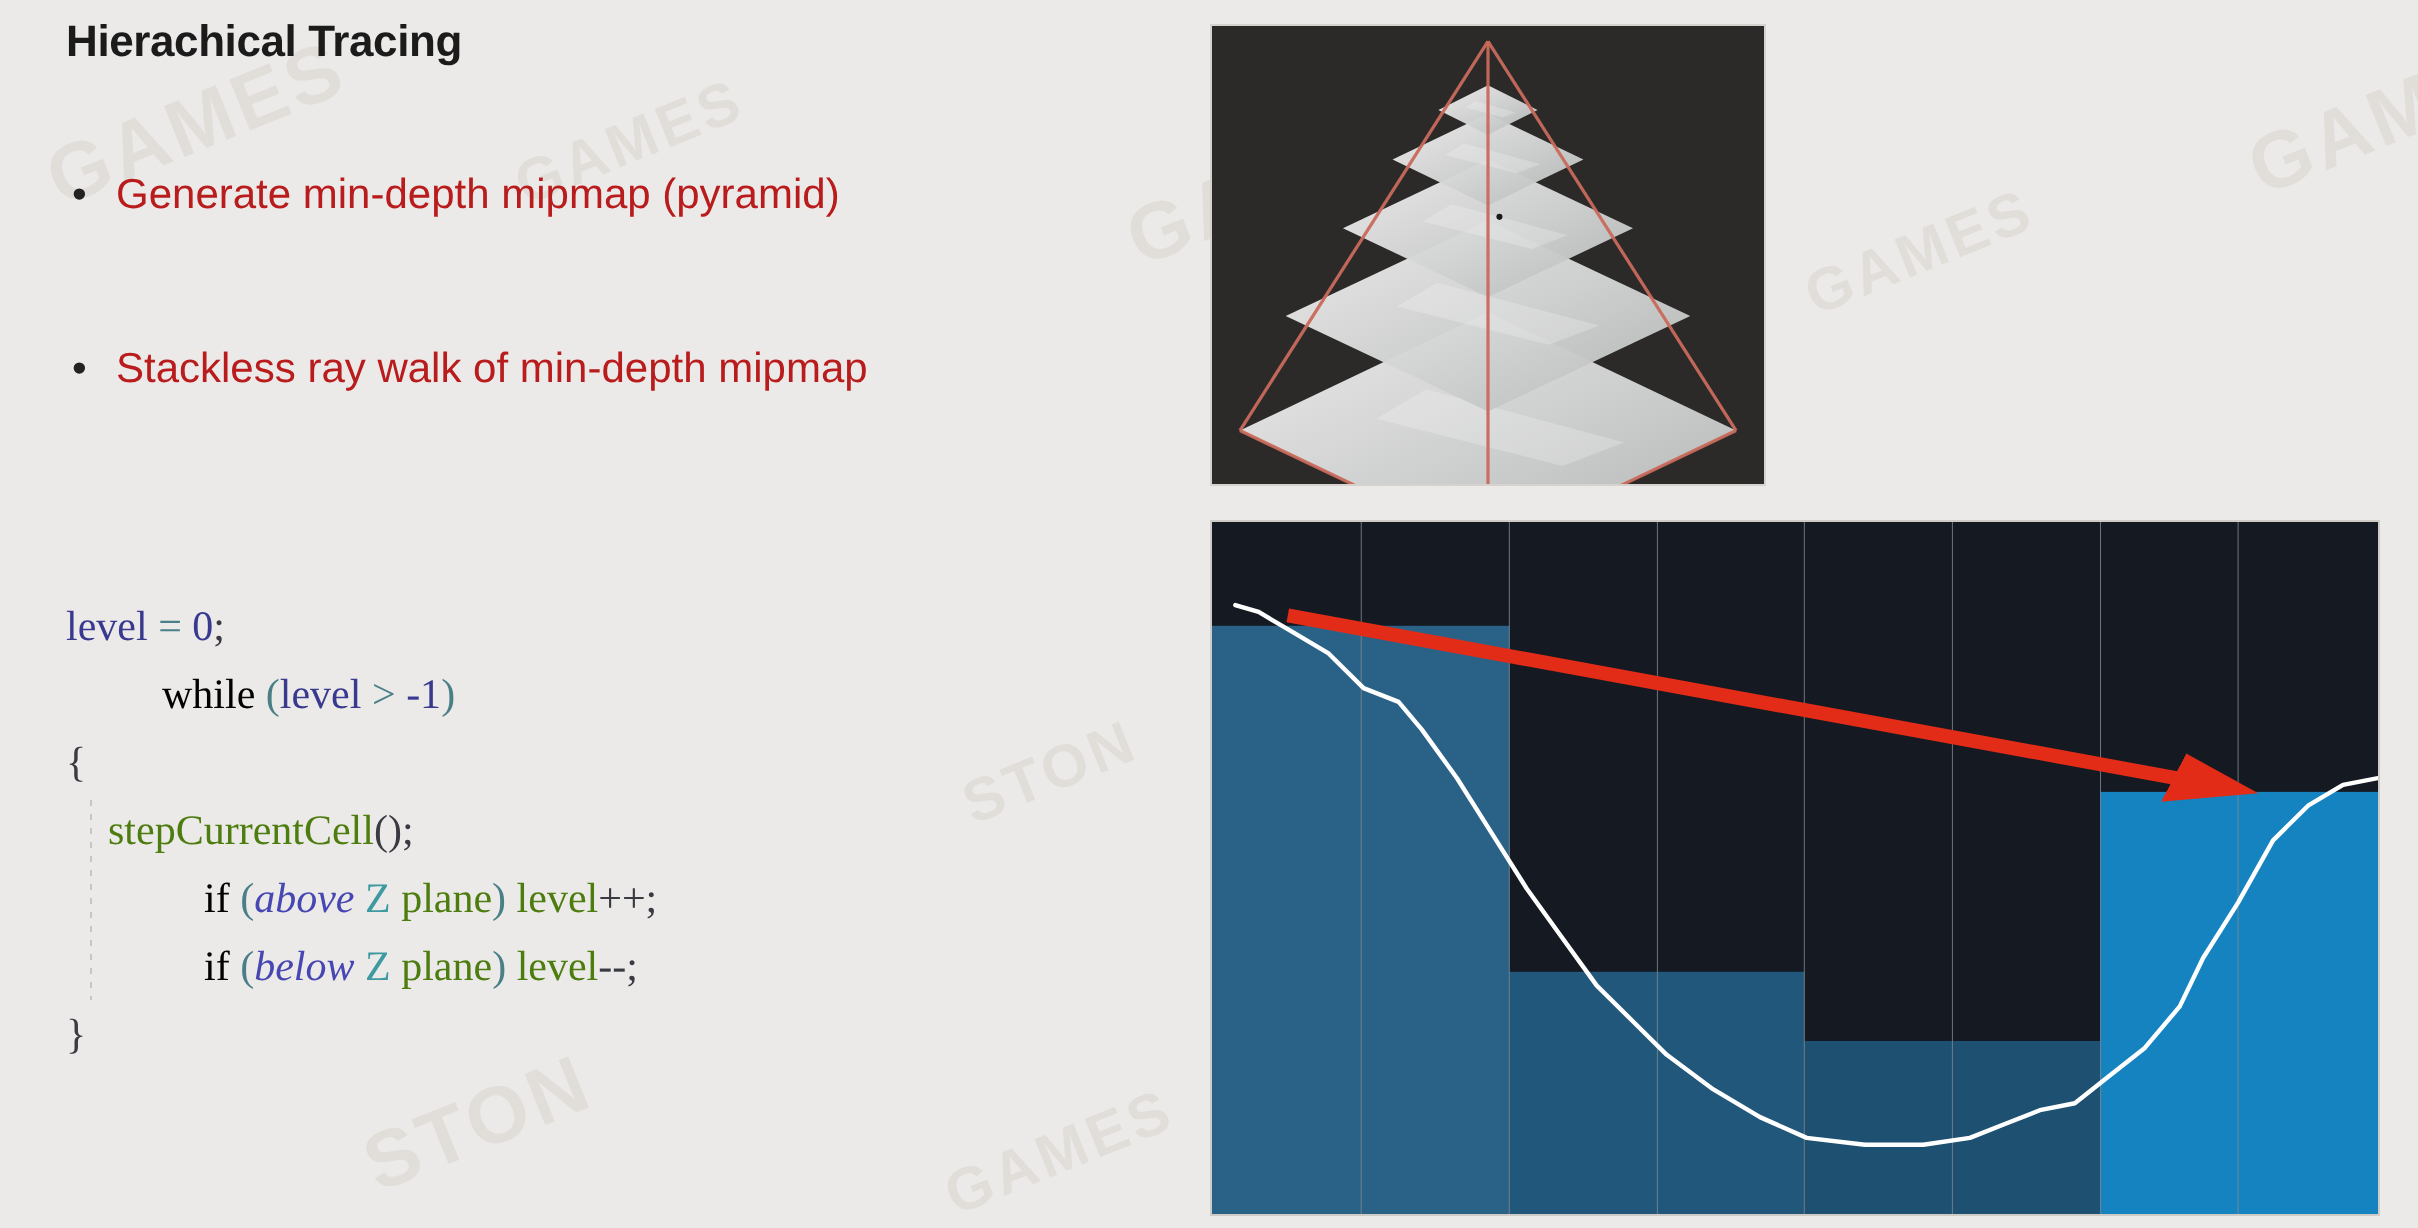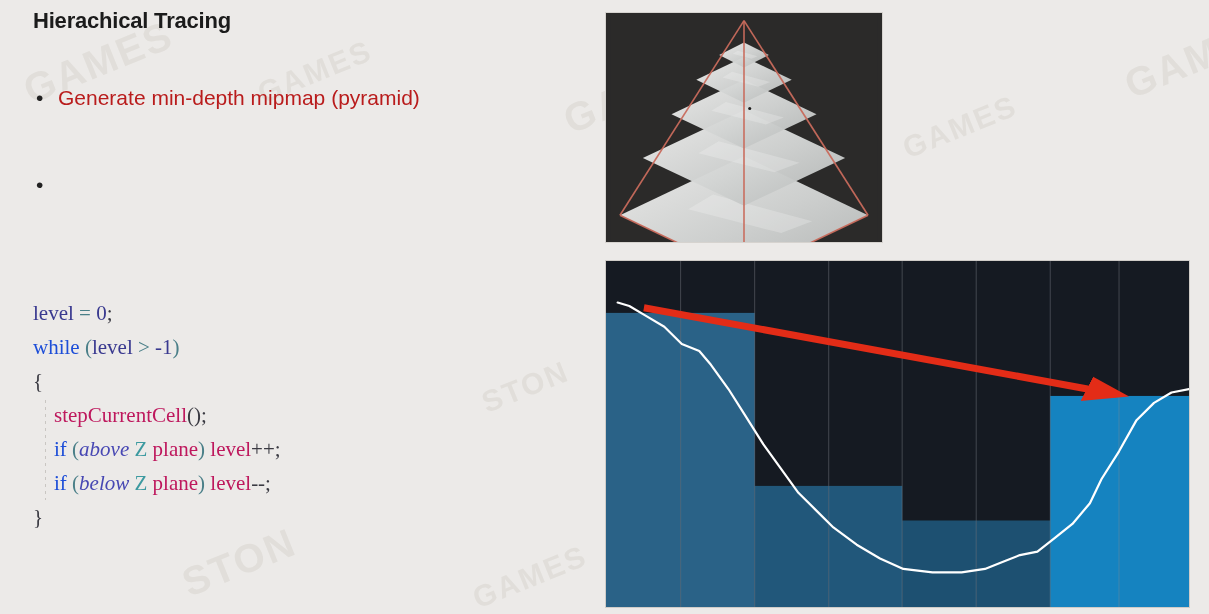--- a/index.html
+++ b/index.html
@@ -68,28 +68,28 @@
   .code {
     position: absolute;
     left: 33px;
     top: 296px;
     font-family: Liberation Serif, serif;
     font-size: 21px;
     line-height: 34px;
     white-space: pre;
     color: #3a3a42;
   }
-  .code .kw   { color: #1d4ed8; }
+  .code .kw   { color: #000000; margin-left: 48px; }
   .code .var  { color: #39398f; }
   .code .num  { color: #39398f; }
   .code .op   { color: #4a7f88; }
   .code .par  { color: #4a7f88; }
   .code .ital { color: #4747b3; font-style: italic; }
   .code .ty   { color: #3c9aa0; }
-  .code .fn   { color: #be185d; }
+  .code .fn   { color: #4d7c0f; }
   .code .pun  { color: #3a3a42; }
   .indent-guide {
     position: absolute;
     left: 45px;
     top: 400px;
     width: 1px;
     height: 100px;
     background: repeating-linear-gradient(to bottom,#c9c6c2 0 3px,transparent 3px 7px);
   }
 
@@ -137,20 +137,21 @@
 
   <div class="title">Hierachical Tracing</div>
 
   <div class="bullets">
     <div class="bullet">
       <span class="bullet-dot">•</span>
       <span class="bullet-text">Generate min-depth mipmap (pyramid)</span>
     </div>
     <div class="bullet">
       <span class="bullet-dot">•</span>
+      <span class="bullet-text">Stackless ray walk of min-depth mipmap</span>
     </div>
   </div>
 
   <div class="indent-guide"></div>
   <div class="code" id="code-block"><div><span class="var">level</span><span class="pun"> </span><span class="op">=</span><span class="pun"> </span><span class="num">0</span><span class="pun">;</span></div><div><span class="kw">while</span><span class="pun"> </span><span class="par">(</span><span class="var">level</span><span class="pun"> </span><span class="op">&gt;</span><span class="pun"> </span><span class="num">-1</span><span class="par">)</span></div><div><span class="pun">{</span></div><div><span class="fn">    stepCurrentCell</span><span class="pun">();</span></div><div><span class="pun">    </span><span class="kw">if</span><span class="pun"> </span><span class="par">(</span><span class="ital">above</span><span class="pun"> </span><span class="ty">Z</span><span class="fn"> plane</span><span class="par">)</span><span class="fn"> level</span><span class="pun">++;</span></div><div><span class="pun">    </span><span class="kw">if</span><span class="pun"> </span><span class="par">(</span><span class="ital">below</span><span class="pun"> </span><span class="ty">Z</span><span class="fn"> plane</span><span class="par">)</span><span class="fn"> level</span><span class="pun">--;</span></div><div><span class="pun">}</span></div></div>
 
   <div class="pyr-frame">
     <svg id="pyr-svg" width="276" height="229" viewBox="0 0 280 240">
         <defs>
           <linearGradient id="lg" x1="0" y1="0" x2="1" y2="1">

